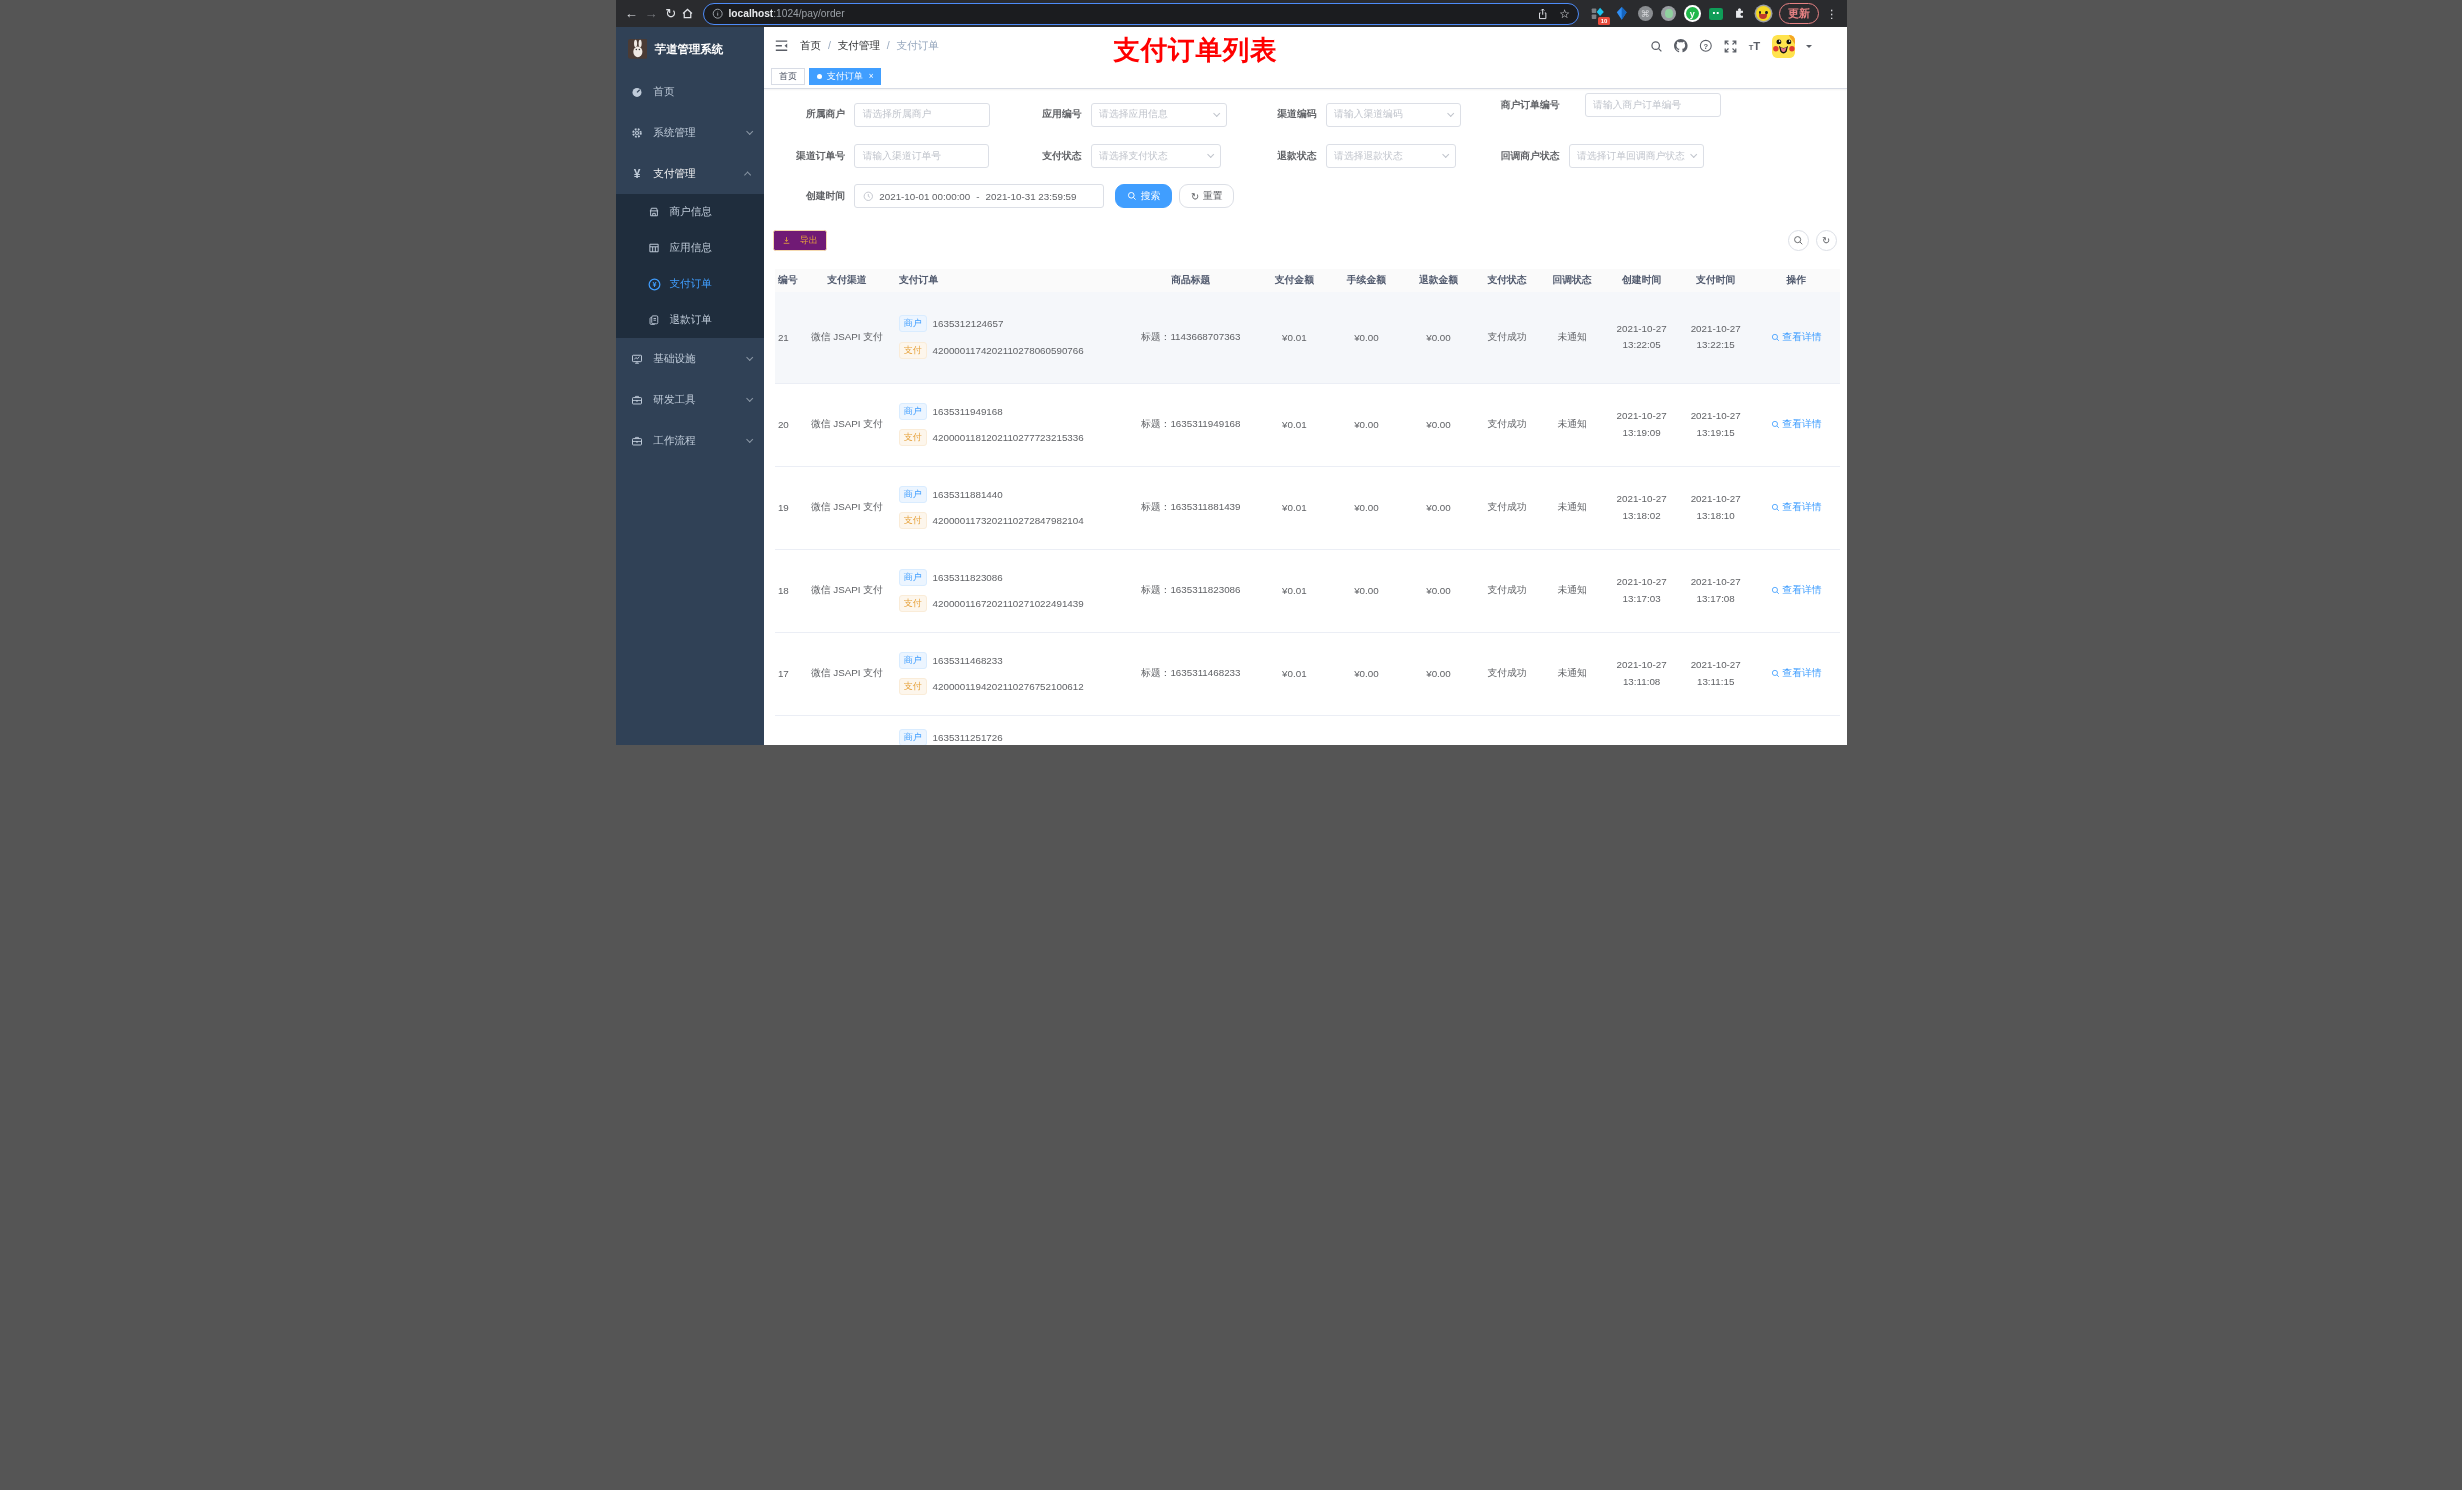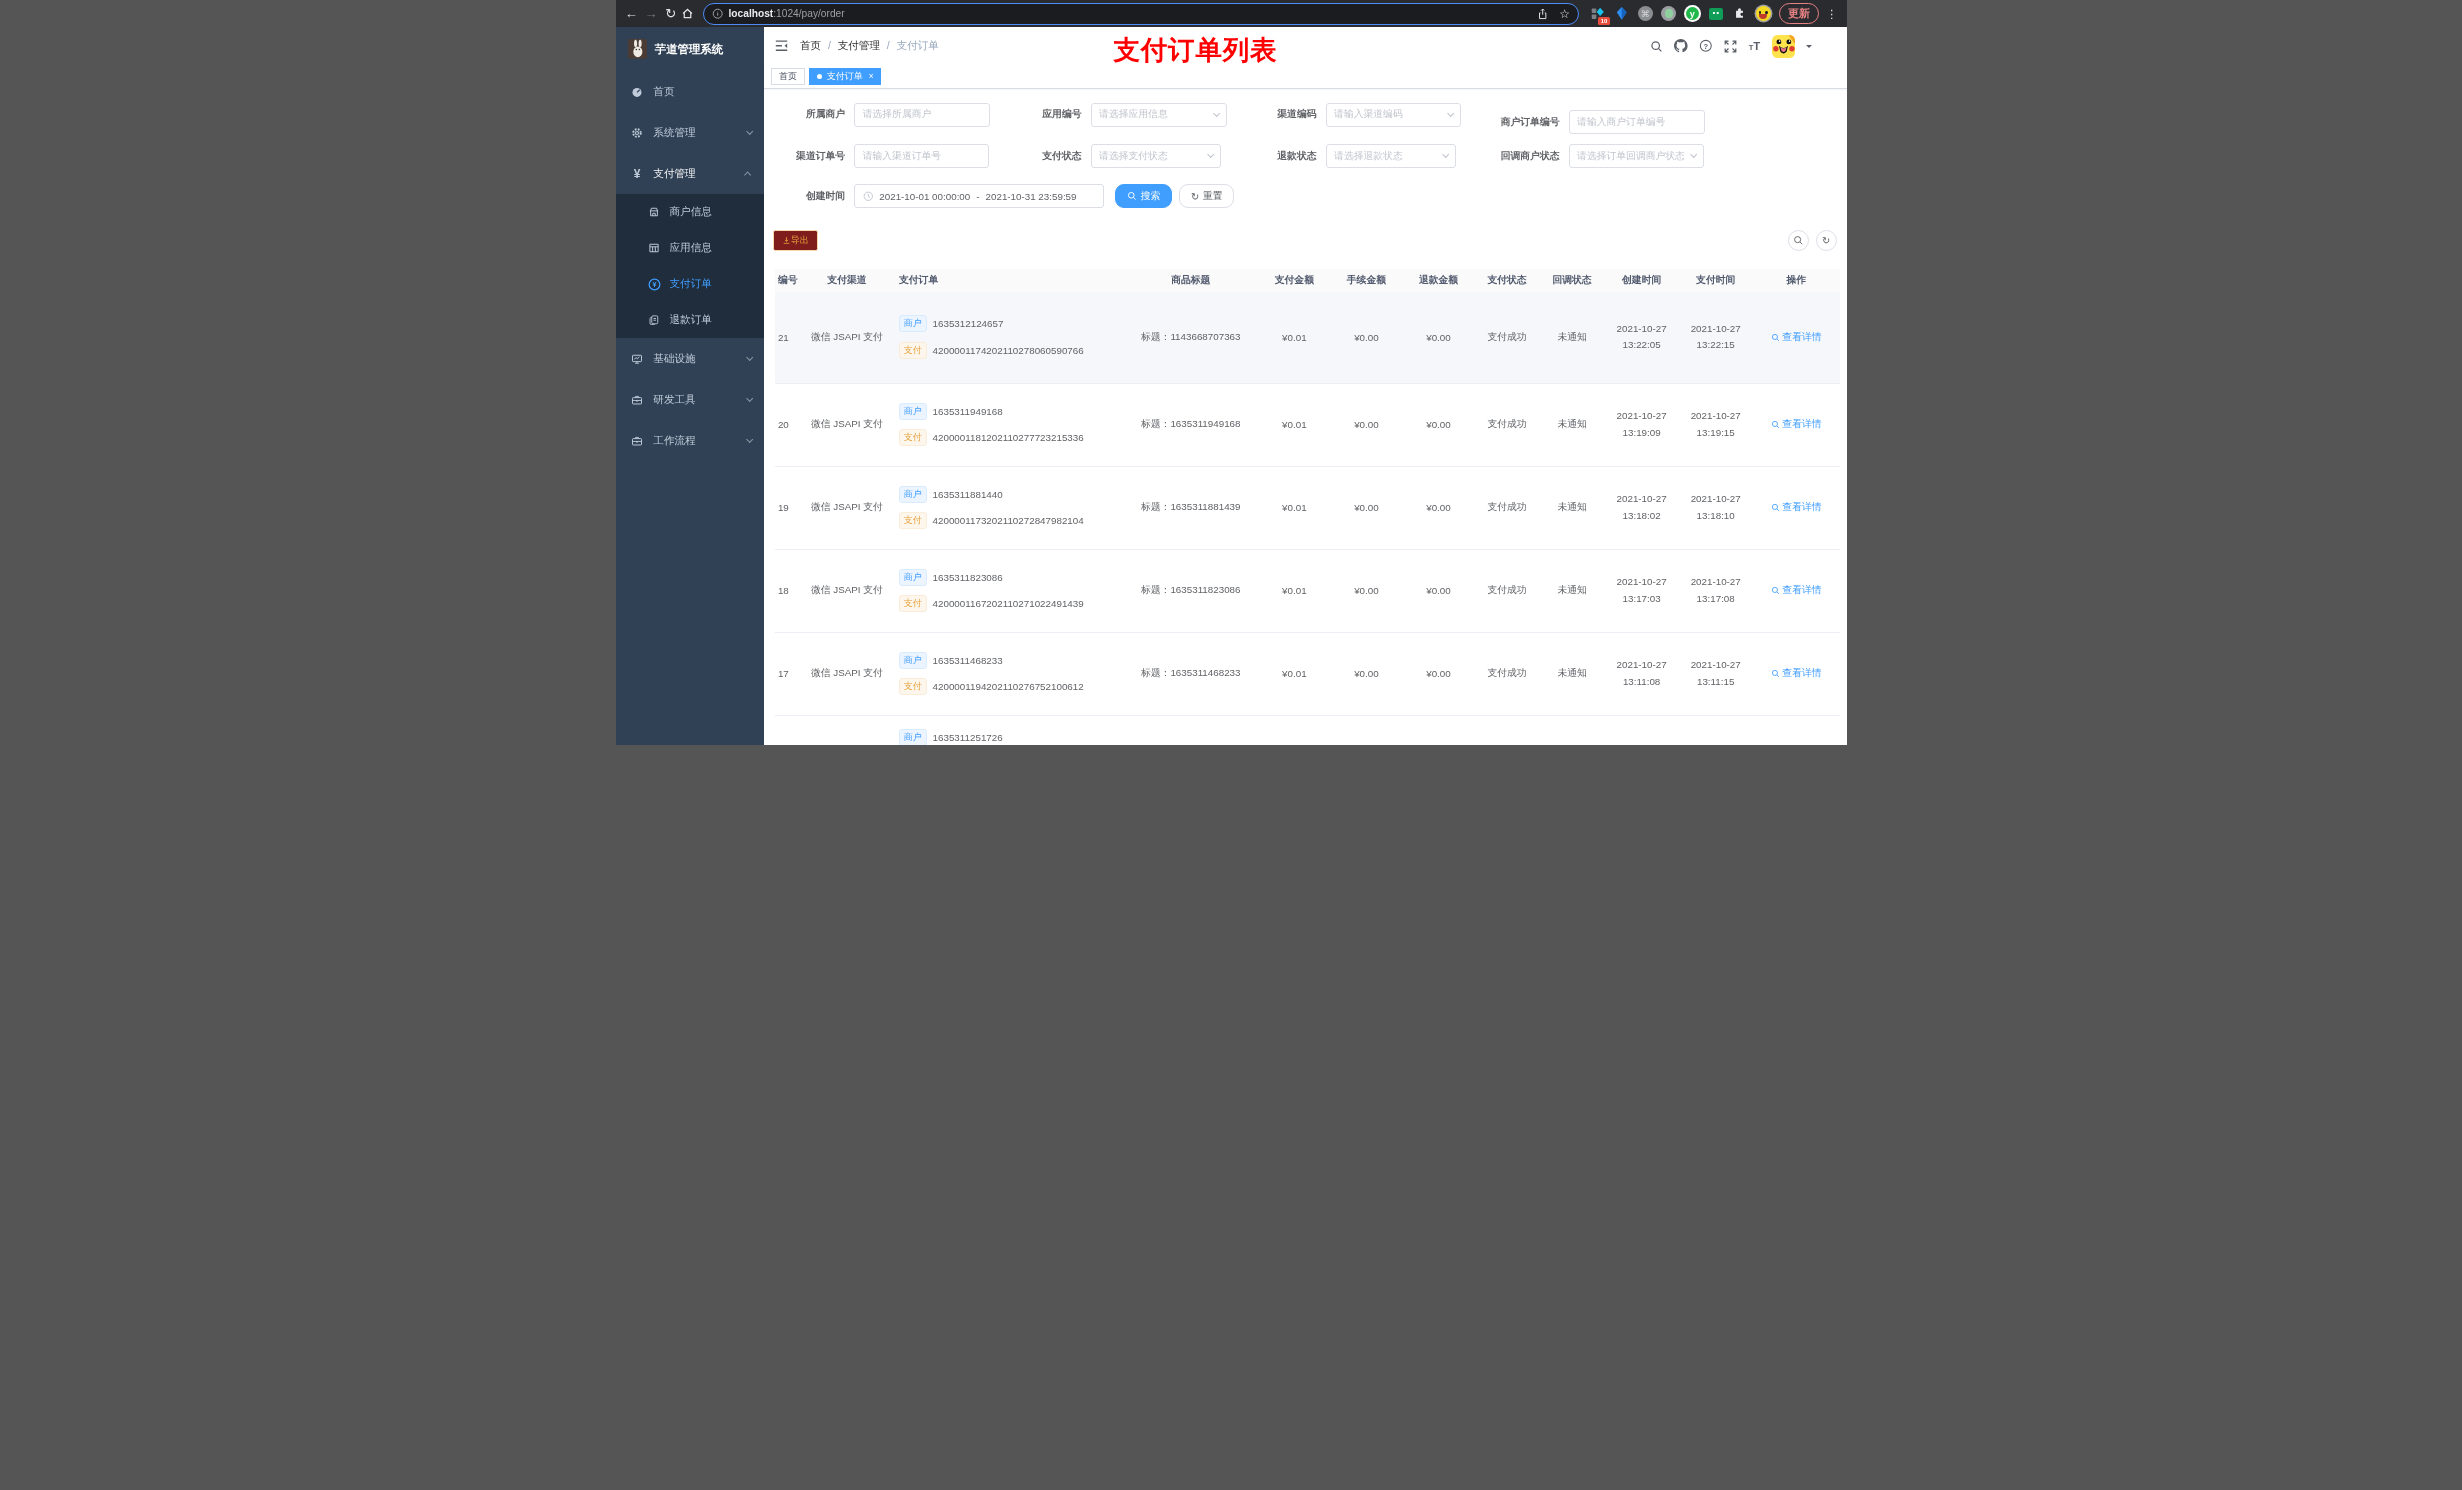--- a/index.html
+++ b/index.html
@@ -82,21 +82,21 @@
     padding:0 7.6px; color:#c0c4cc; font-size:9.8px; justify-content:space-between; cursor:text; }
   .ipt .arrow { width:5.3px; height:5.3px; border-right:1px solid #c0c4cc; border-bottom:1px solid #c0c4cc;
     transform:rotate(45deg) translateY(-1.5px); margin-left:4.5px; flex-shrink:0; }
   .date-ipt { height:24px; border:0.8px solid #dcdfe6; border-radius:3px; background:#fff; display:flex; align-items:center;
     padding:0 7.6px; color:#606266; font-size:9.8px; gap:6px; }
   .btn { height:24px; border-radius:9px; font-size:9.8px; display:inline-flex; align-items:center; gap:3.8px;
     padding:0 10.6px; cursor:pointer; white-space:nowrap; }
   .btn-primary { background:#409eff; border:0.8px solid #409eff; color:#fff; }
   .btn-plain { background:#fff; border:0.8px solid #dcdfe6; color:#606266; }
   .btn-export { position:absolute; left:9px; top:141px; height:21px; padding:0 8.3px; font-size:9px;
-    background:#7f1d1d; border:0.8px solid #f5dab1; color:#e6a23c; border-radius:2.3px; display:inline-flex; align-items:center; gap:0; cursor:pointer; }
+    background:#701a75; border:0.8px solid #f5dab1; color:#e6a23c; border-radius:2.3px; display:inline-flex; align-items:center; gap:9px; cursor:pointer; }
   .circle-btn { position:absolute; top:141px; width:21px; height:21px; border-radius:50%; border:0.8px solid #dcdfe6;
     background:#fff; color:#606266; display:flex; align-items:center; justify-content:center; cursor:pointer; }
   
   .pay-table { position:absolute; top:180px; left:11.4px; width:1065px; border-collapse:collapse;
     table-layout:fixed; font-size:9.8px; color:#606266; }
   .pay-table th { background:#fafafa; height:23px; font-weight:bold; color:#515a6e; padding:0 3px; overflow:hidden; white-space:nowrap; }
   .pay-table td { border-bottom:0.8px solid #ebeef5; padding:4.5px 3px; overflow:hidden; vertical-align:middle; }
   .al { text-align:left; } .ac { text-align:center; }
   tr.row { height:83px; background:#fff; }
   tr.row.hovered { background:#f5f7fa; height:91px; }
@@ -389,21 +389,21 @@
               <span class="arrow"></span>
             </div>
         </div>
         <div class="fg" style="left:486px; top:13.6px;">
           <span class="flabel" style="width:76px">渠道编码</span>
           <div class="ipt" style="width:135px">
               <span>请输入渠道编码</span>
               <span class="arrow"></span>
             </div>
         </div>
-        <div class="fg" style="left:713px; top:21px;">
+        <div class="fg" style="left:713px; top:4px;gap:16px;">
           <span class="flabel" style="width:92px">商户订单编号</span>
           <div class="ipt" style="width:136px">
               <span>请输入商户订单编号</span>
             </div>
         </div>
 
         <div class="fg" style="left:7.6px; top:55px;">
           <span class="flabel" style="width:83px">渠道订单号</span>
           <div class="ipt" style="width:135px">
               <span>请输入渠道订单号</span>

